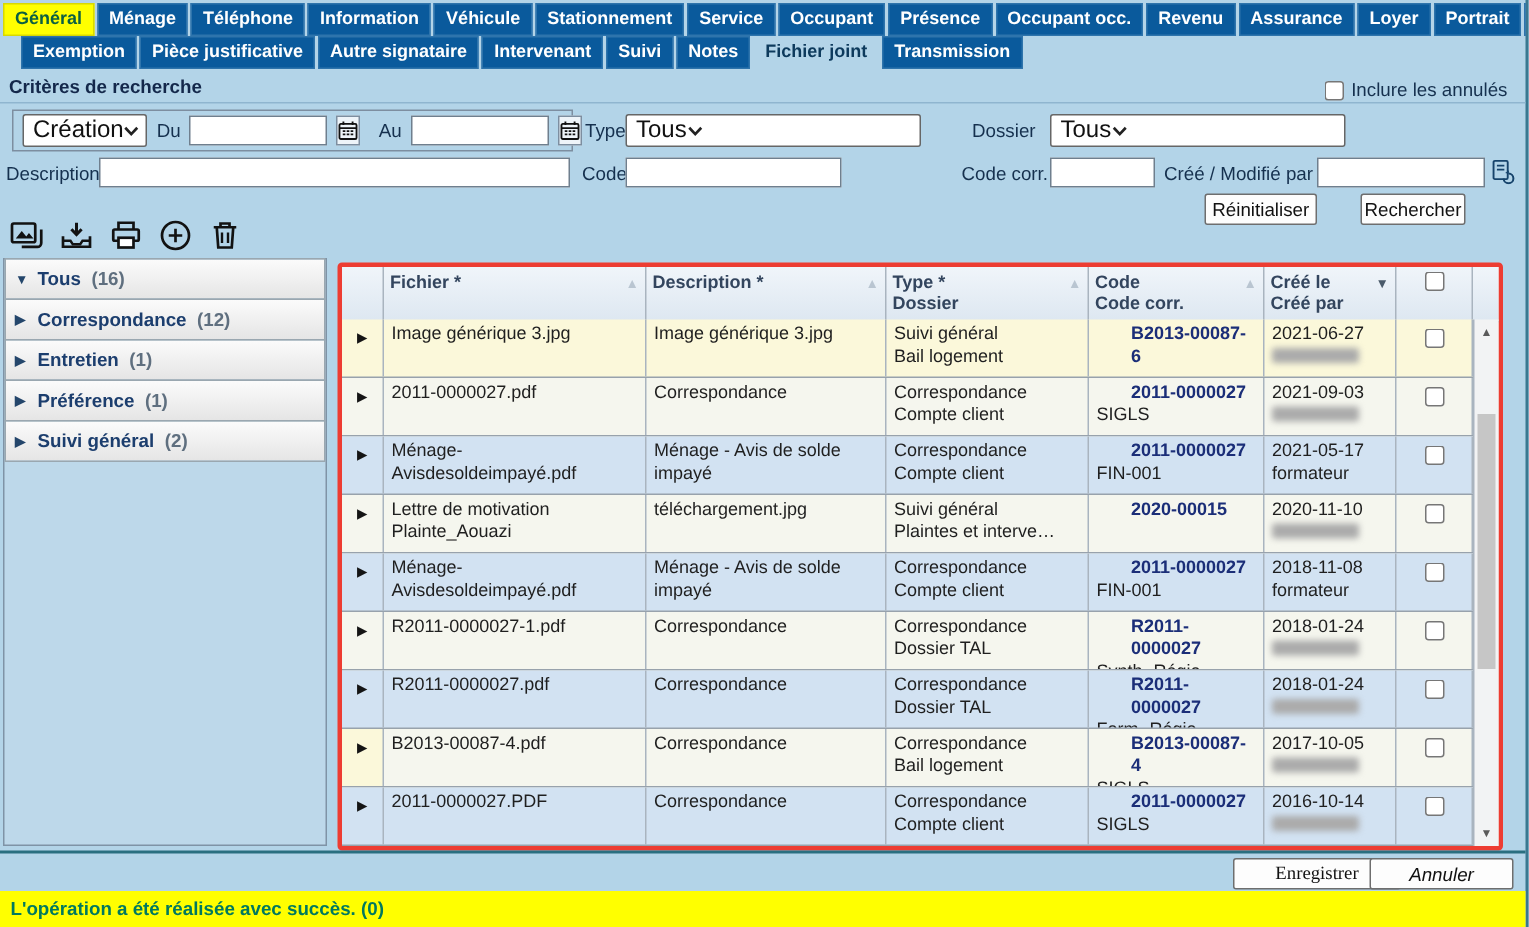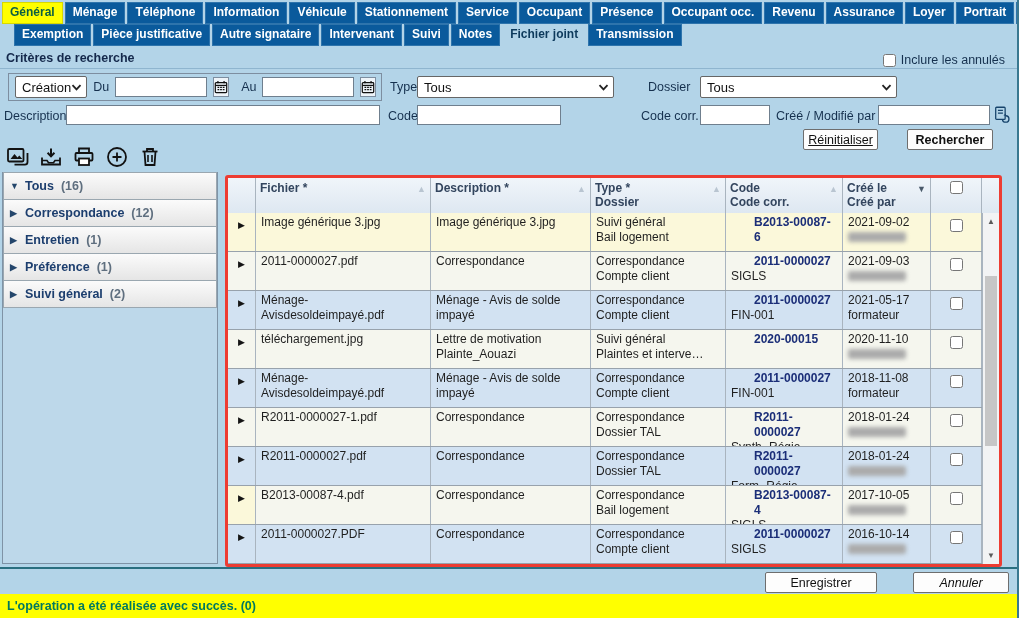--- a/index.html
+++ b/index.html
@@ -22,22 +22,22 @@
   .crit-title{position:absolute;top:51px;left:6px;font-size:12.5px;font-weight:bold;color:#14284b;}
   .crit-underline{position:absolute;top:68px;left:0;width:1019px;height:1px;background:#8fb5cf;}
   .chk-wrap{position:absolute;top:53px;right:12px;display:flex;align-items:center;gap:5px;font-size:12.5px;color:#15304e;}
   .chk-wrap input{width:13px;height:13px;margin:0;}
   .groupbox{
     position:absolute;top:73px;left:8px;width:374px;height:28px;
     border:1px solid #7d8ea0;display:flex;align-items:center;gap:6px;padding:0 6px;box-sizing:border-box;
   }
   .fake-select{
     background:#fff;border:1px solid #666;border-radius:2px;height:22px;
-    display:flex;align-items:center;justify-content:space-between;
-    padding:0 4px 0 6px;font-size:13px;color:#111;box-sizing:border-box;
+    display:flex;align-items:center;
+    padding:0 4px 0 6px;font-size:16px;color:#111;box-sizing:border-box;
   }
   .flabel{font-size:12.5px;color:#15304e;}
   .tinput{background:#fff;border:1px solid #6f7f8e;height:20px;box-sizing:border-box;font-size:12px;padding:0 4px;font-family:inherit;}
   .calbtn{width:20px;height:20px;background:#eef4f9;border:1px solid #7d8ea0;display:flex;align-items:center;justify-content:center;padding:0;box-sizing:border-box;}
   .abs{position:absolute;}
   .btn{
     background:#fdfdfd;border:1px solid #6e6e6e;border-radius:2px;height:21px;
     font-size:12.5px;color:#111;display:flex;align-items:center;justify-content:center;
     box-sizing:border-box;font-family:inherit;
   }
@@ -87,21 +87,21 @@
   .tc.chk{display:flex;align-items:flex-start;justify-content:center;padding-top:6px;}
   .tc.chk input{width:13px;height:13px;margin:0;}
   .redacted{display:inline-block;width:58px;height:10px;background:#ababab;filter:blur(2px);border-radius:2px;margin-top:2px;}
   
   #vsb{position:absolute;top:35px;right:0;bottom:0;width:17px;background:#f2f3f4;border-left:1px solid #a9b4bf;box-sizing:border-box;}
   .sb-btn{position:absolute;left:0;width:16px;height:17px;display:flex;align-items:center;justify-content:center;font-size:8px;color:#5a5a5a;cursor:pointer;}
   .sb-up{top:0;} .sb-down{bottom:0;}
   #sbThumb{position:absolute;left:2px;width:12px;top:63px;height:170px;background:#c6c6c6;cursor:pointer;}
   
   #bottomLine{position:absolute;top:567px;left:0;width:1019px;height:2px;background:#2a6f80;}
-  #saveBtn{position:absolute;top:572px;left:765px;width:112px;}
+  #saveBtn{position:absolute;top:572px;left:822px;width:112px;font-family:Liberation Serif, serif;}
   #cancelBtn{position:absolute;top:572px;left:913px;width:96px;font-style:italic;}
   #statusbar{
     position:absolute;top:594px;left:0;width:1019px;height:24px;background:#ffff00;
     display:flex;align-items:center;padding-left:7px;box-sizing:border-box;
     font-size:12.5px;font-weight:bold;color:#00795f;
   }
   svg{display:block;}
 </style>
 </head>
 <body>
@@ -200,22 +200,22 @@
 <input class="tinput abs" style="top: 105px; left: 878px; width: 112px;" value="">
 <button class="abs" style="top:104px;left:993px;width:20px;height:20px;background:transparent;border:0;padding:0;">
   <svg width="18" height="18" viewBox="0 0 20 20">
       <rect x="3" y="2.5" width="10.5" height="13.5" rx="1" fill="none" stroke="#16436b" stroke-width="1.4"></rect>
       <path d="M5.5 6h5.5 M5.5 9h5.5" stroke="#16436b" stroke-width="1.3"></path>
       <path d="M10.5 15.5 a3.6 3.6 0 1 0 3.6 -3.6" fill="none" stroke="#16436b" stroke-width="1.5"></path>
       <path d="M14.5 9.5 l-0.4 2.6 -2.5 -0.7 z" fill="#16436b"></path>
     </svg>
 </button>
 
-<button class="btn abs" style="top:129px;left:803px;width:75px;text-decoration:underline;">Réinitialiser</button>
-<button class="btn abs" style="top:129px;left:907px;width:86px;font-weight:bold;">Rechercher</button>
+<button class="btn abs" style="top:129px;left:803px;width:75px;">Réinitialiser</button>
+<button class="btn abs" style="top:129px;left:907px;width:70px;">Rechercher</button>
 
 <div id="toolbar">
   <button class="ticon">
     <svg width="24" height="24" viewBox="0 0 24 24">
         <rect x="2" y="4" width="15.5" height="12.5" rx="1.2" fill="none" stroke="#121212" stroke-width="1.8"></rect>
         <path d="M4.5 14 l4-5 3 3.6 1.8-2.2 3 3.6 z" fill="#121212"></path>
         <path d="M21.5 8 v9 a2.6 2.6 0 0 1 -2.6 2.6 H8.5" fill="none" stroke="#121212" stroke-width="1.8"></path>
       </svg>
   </button>
   <button class="ticon">
@@ -307,21 +307,21 @@
         <div class="tc">Image générique 3.jpg</div>
         <div class="tc">Image générique 3.jpg</div>
         <div class="tc">
           <div>Suivi général</div>
           <div>Bail logement</div>
         </div>
         <div class="tc">
           <div class="codeln">B2013-00087-6</div>
           <div></div>
         </div>
-        <div class="tc"><div>2021-09-02</div><span class="redacted"></span></div>
+        <div class="tc"><div>2021-06-27</div><span class="redacted"></span></div>
         <div class="tc chk">
           <input type="checkbox" style="">
         </div>
       </div>
       <div class="t-row bg-white">
         <div class="tc exp">▶</div>
         <div class="tc">2011-0000027.pdf</div>
         <div class="tc">Correspondance</div>
         <div class="tc">
           <div>Correspondance</div>
@@ -351,22 +351,22 @@
         <div class="tc">
           <div>2021-05-17</div>
           <div>formateur</div>
         </div>
         <div class="tc chk">
           <input type="checkbox" style="">
         </div>
       </div>
       <div class="t-row bg-white">
         <div class="tc exp">▶</div>
+        <div class="tc">Lettre de motivation Plainte_Aouazi</div>
         <div class="tc">téléchargement.jpg</div>
-        <div class="tc">Lettre de motivation Plainte_Aouazi</div>
         <div class="tc">
           <div>Suivi général</div>
           <div>Plaintes et interve…</div>
         </div>
         <div class="tc">
           <div class="codeln">2020-00015</div>
           <div></div>
         </div>
         <div class="tc"><div>2020-11-10</div><span class="redacted"></span></div>
         <div class="tc chk">

